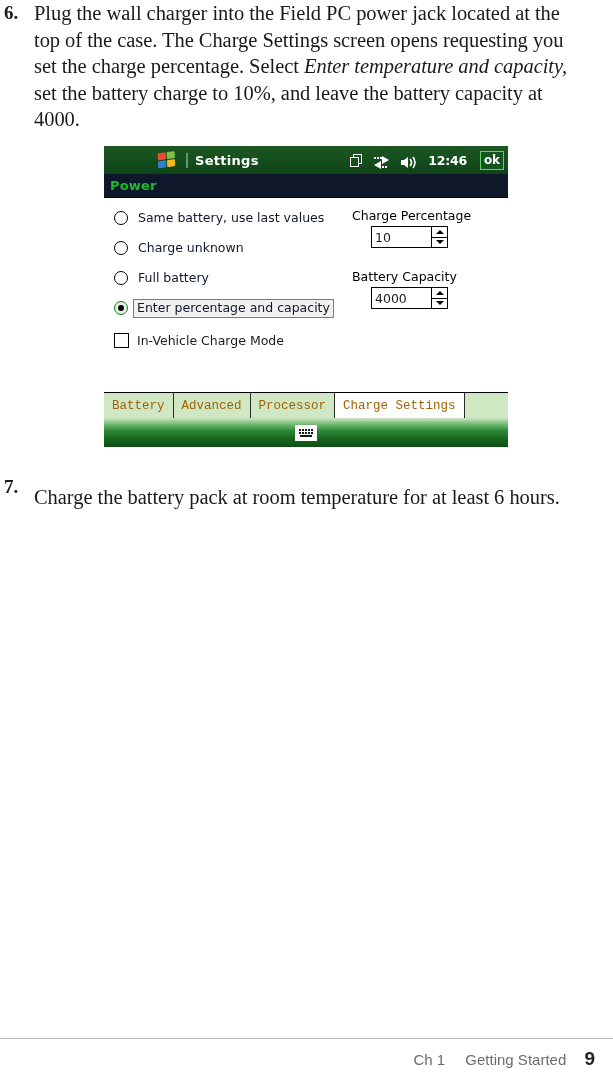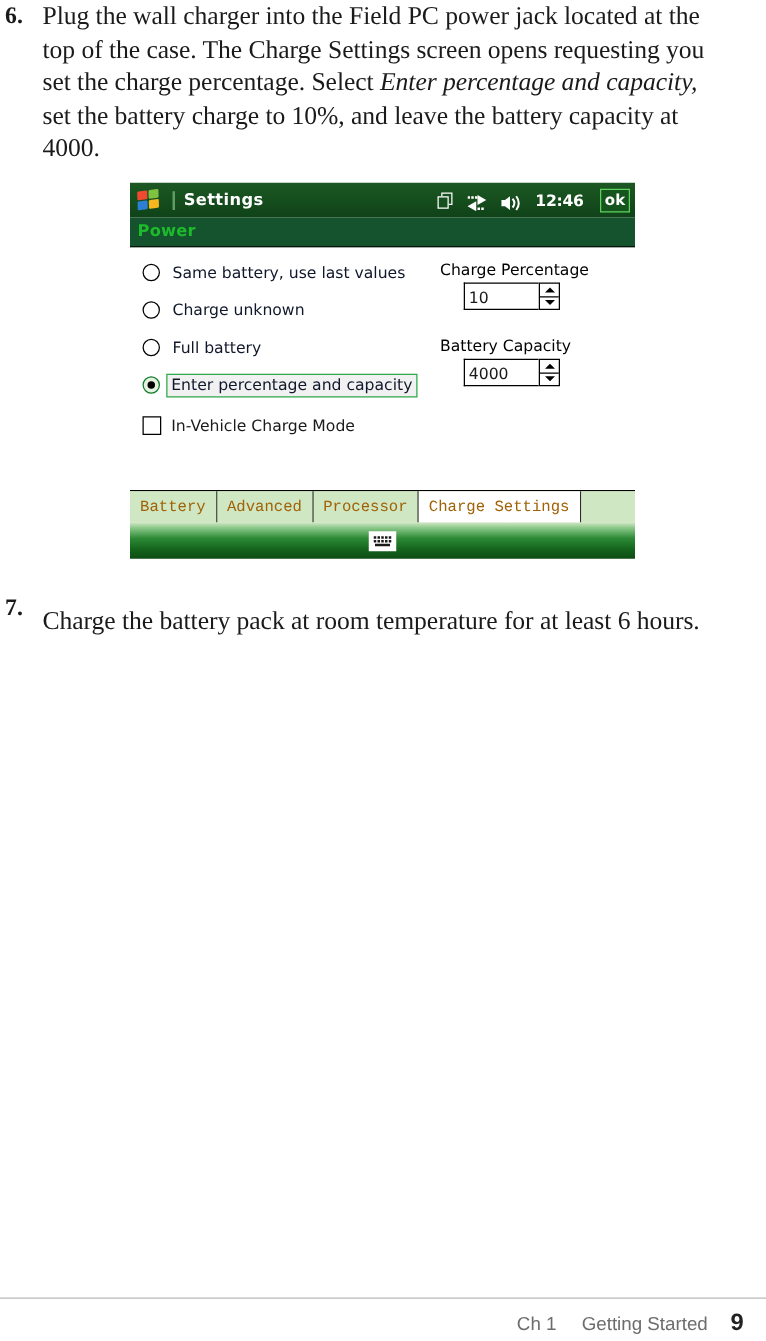--- a/index.html
+++ b/index.html
@@ -57,20 +57,21 @@
     overflow: hidden;
   }
 
   
   .titlebar {
     height: 28px;
     background: linear-gradient(to bottom, #1d5723 0%, #17501f 40%, #0f4218 100%);
     display: flex;
     align-items: center;
     position: relative;
+    padding-left: 48px;
   }
   .winlogo {
     width: 20px; height: 17px;
     margin-left: 6px;
     position: relative;
     transform: skewY(-6deg) rotate(-2deg);
   }
   .winlogo span {
     position: absolute; width: 8px; height: 7px; border-radius: 1px;
   }
@@ -128,21 +129,21 @@
     font-weight: bold;
     font-family: "DejaVu Sans", sans-serif;
     display: flex; align-items: center; justify-content: center;
     box-sizing: border-box;
     margin-left: 2px;
   }
 
   
   .page-header {
     height: 24px;
-    background: #14532d;
+    background: #0f172a;
     border-bottom: 1.6px solid #000000;
     display: flex;
     align-items: center;
     padding-left: 6px;
     box-sizing: border-box;
     text-align: right;
   }
   .page-header-text {
     color: #1dbb2b;
     font-weight: bold;
@@ -342,21 +343,21 @@
     color: #222222;
     font-weight: bold;
     font-size: 19px;
   }
 </style>
 </head>
 <body>
 
 <div class="step" id="step6">
   <div class="step-num">6.</div>
-  <div class="step-text">Plug the wall charger into the Field PC power jack located at the top of the case. The Charge Settings screen opens requesting you set the charge percentage. Select <i>Enter percentage and capacity,</i> set the battery charge to 10%, and leave the battery capacity at 4000.</div>
+  <div class="step-text">Plug the wall charger into the Field PC power jack located at the top of the case. The Charge Settings screen opens requesting you set the charge percentage. Select <i>Enter temperature and capacity,</i> set the battery charge to 10%, and leave the battery capacity at 4000.</div>
 </div>
 
 <div id="pda">
 
   <div class="titlebar">
     <div class="winlogo">
       <span class="p1"></span>
         <span class="p2"></span>
         <span class="p3"></span>
         <span class="p4"></span>

